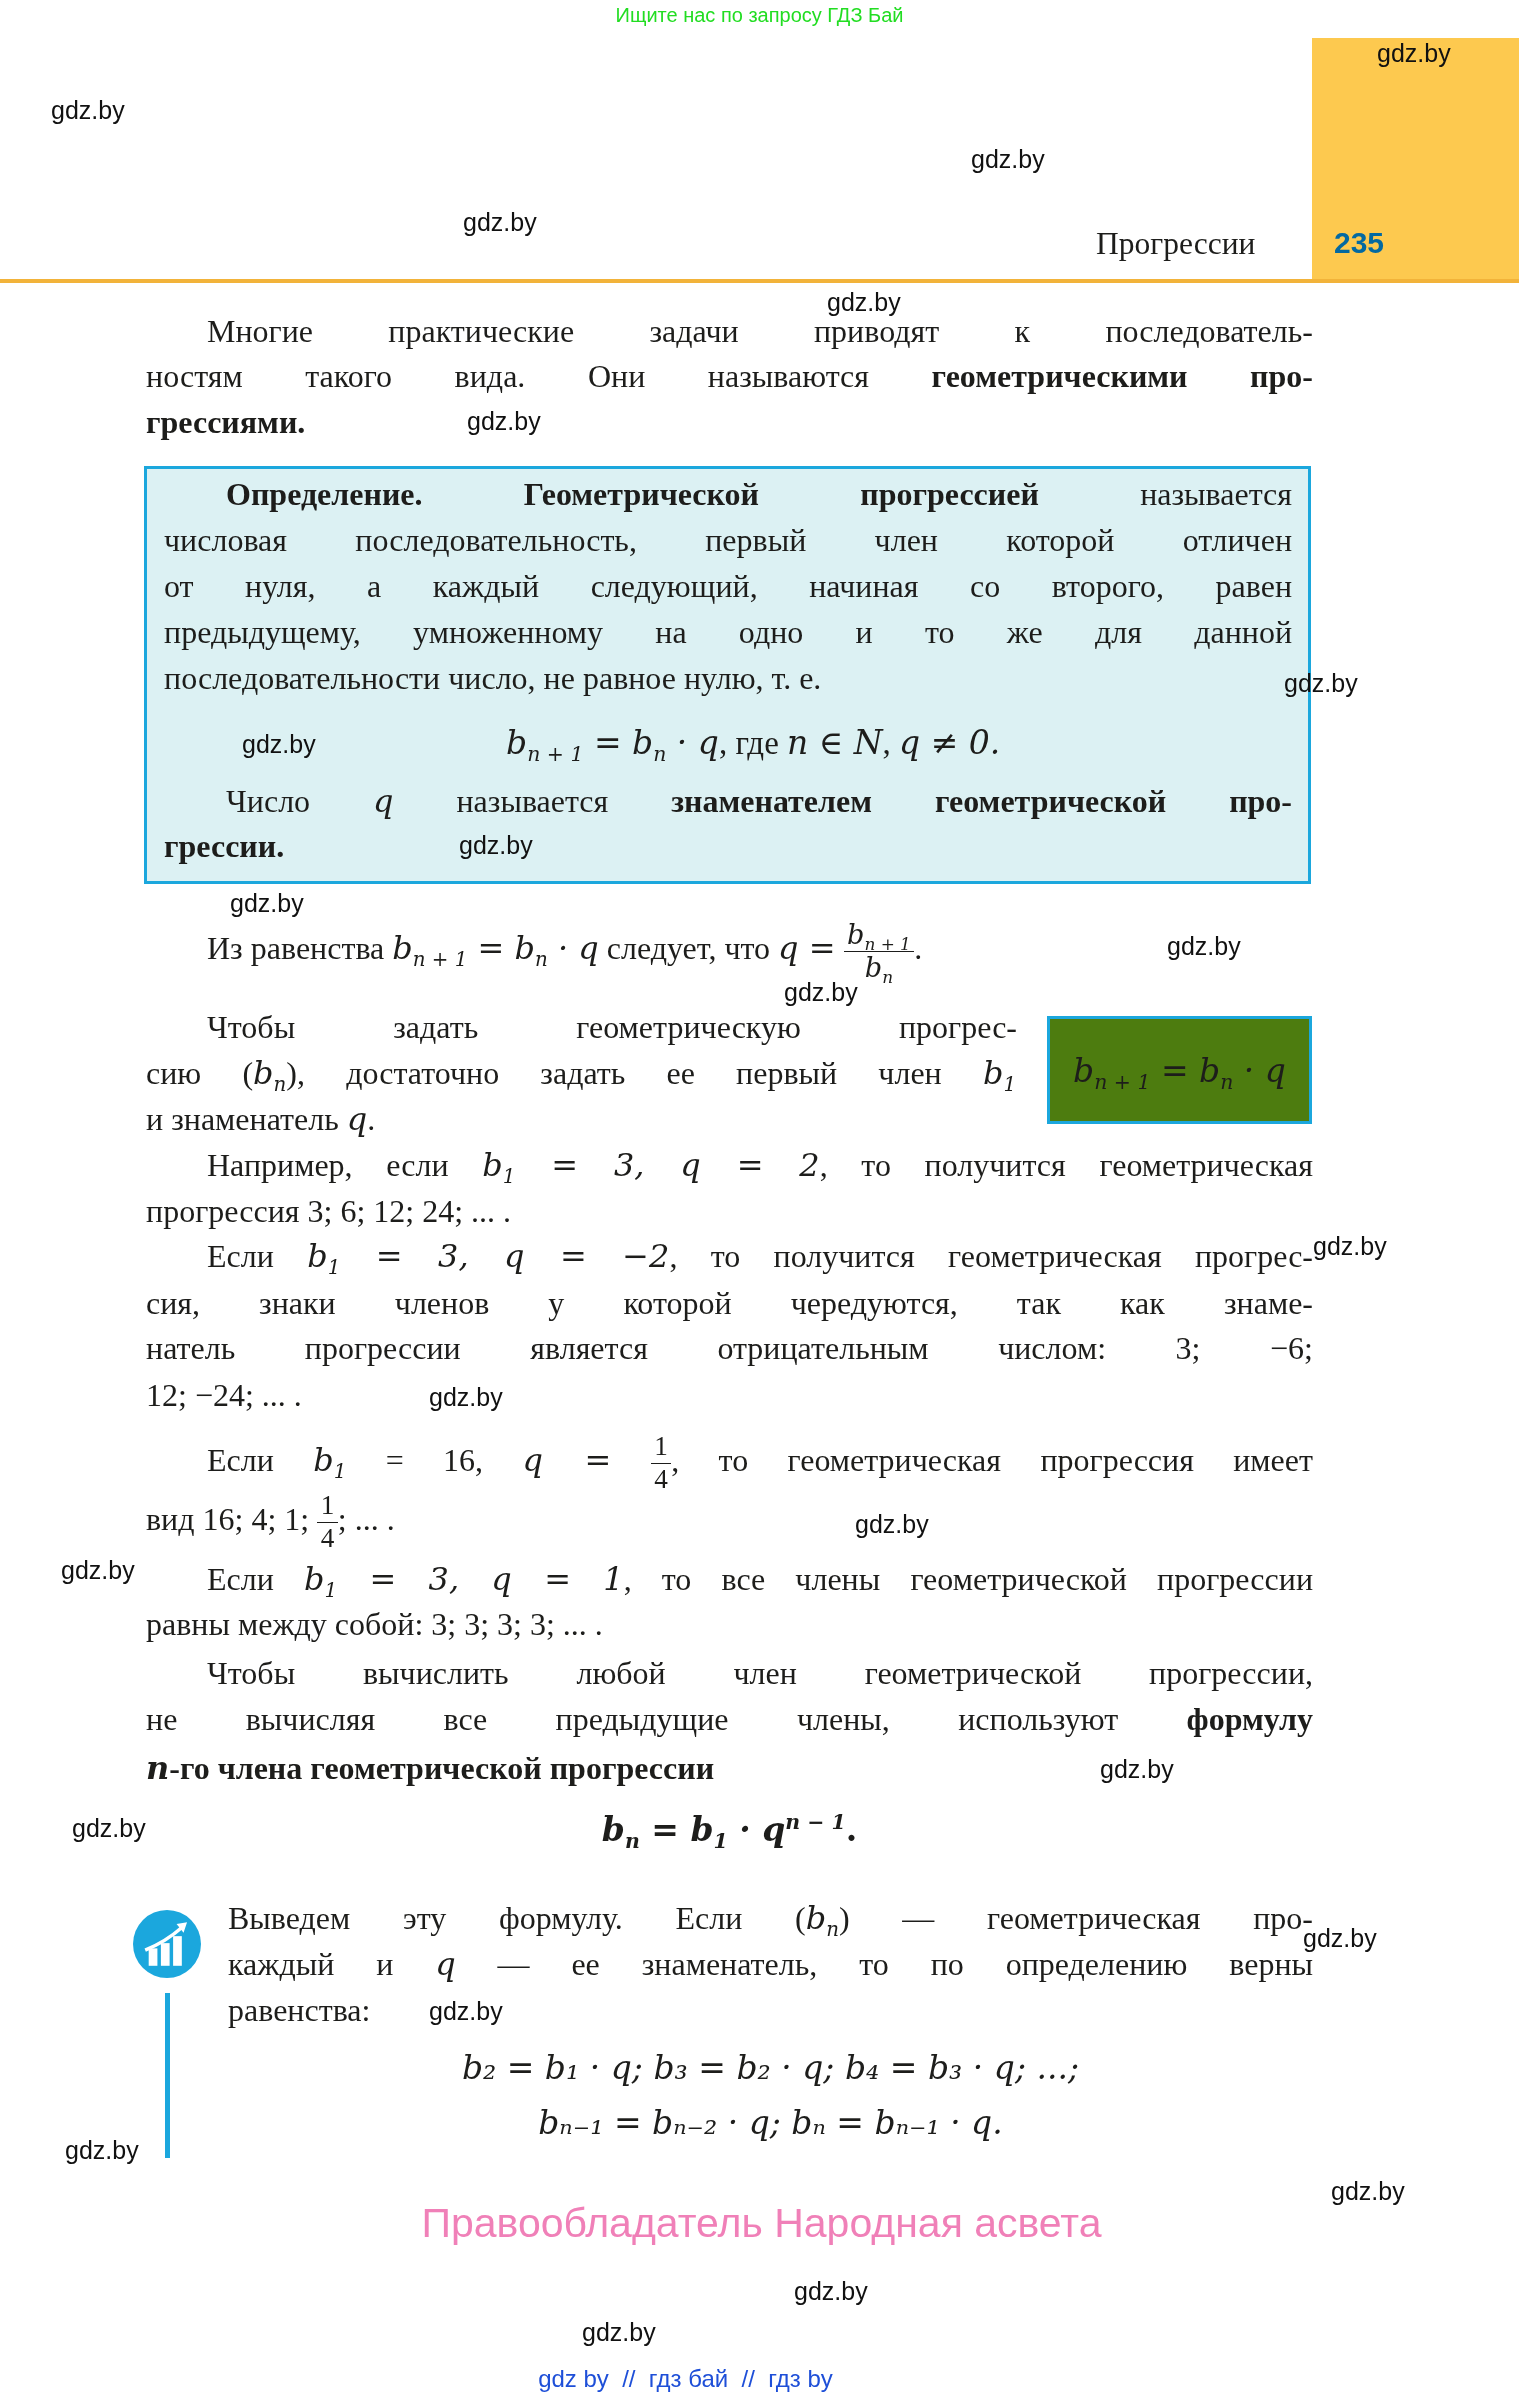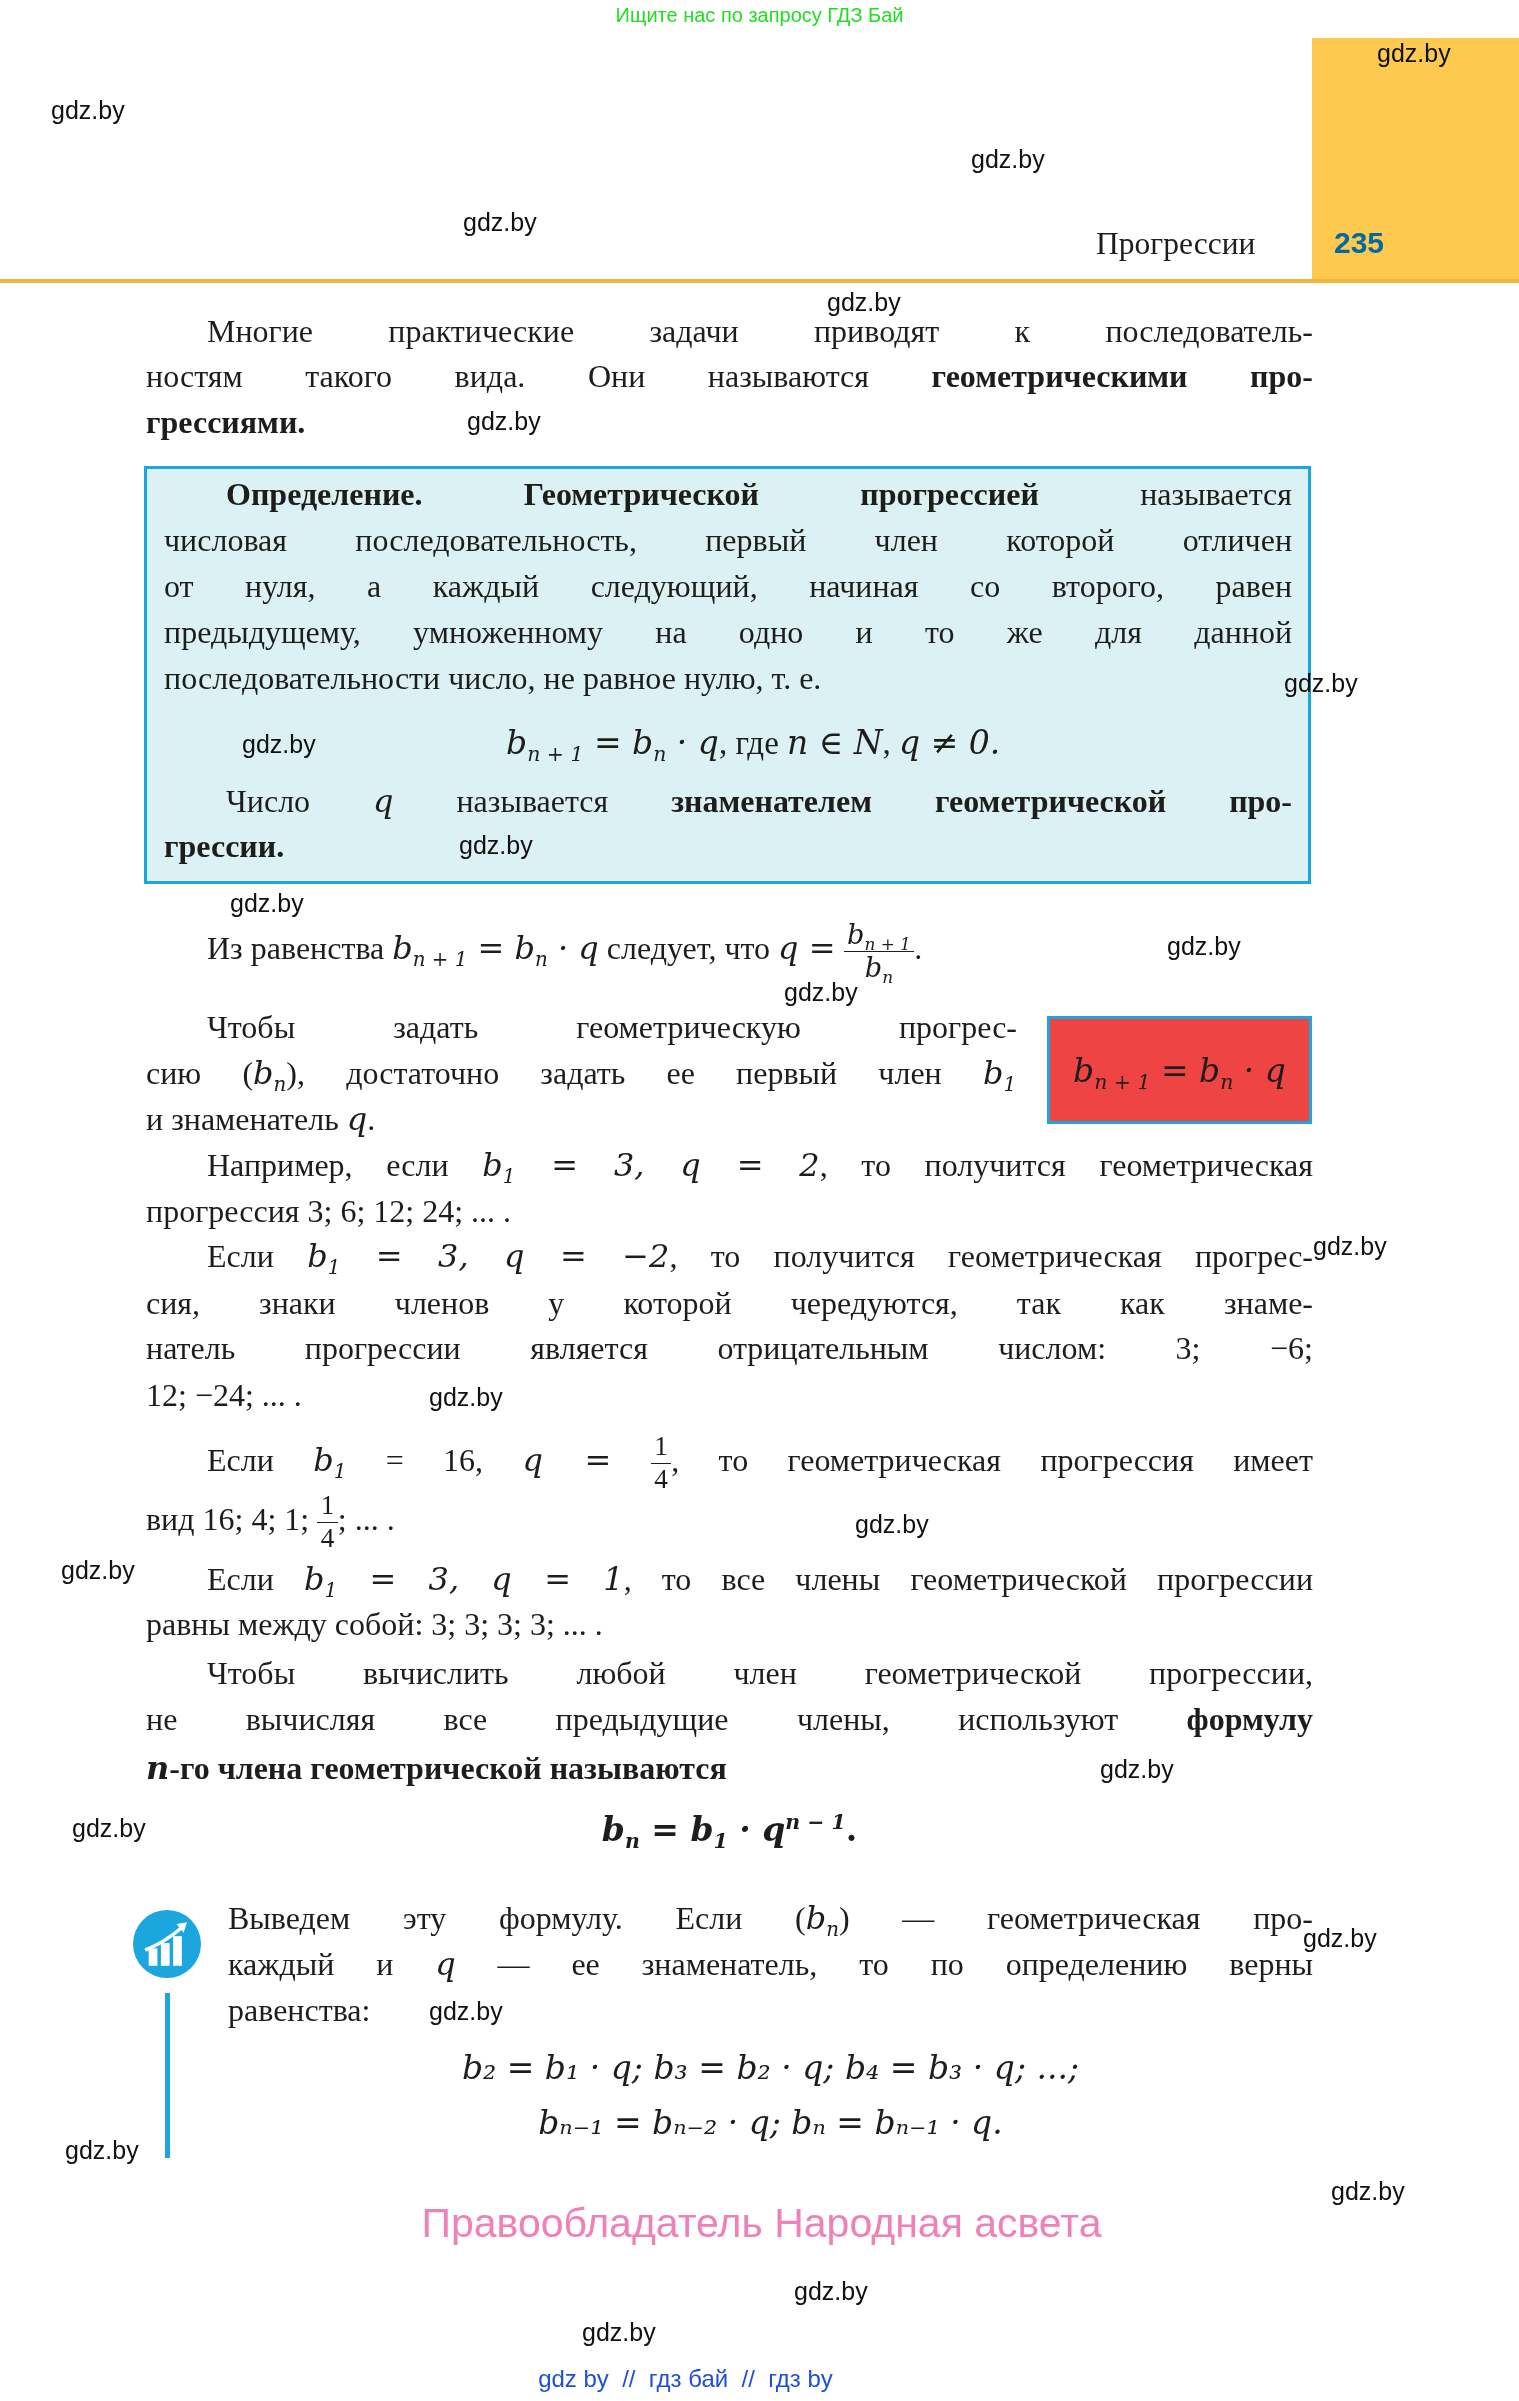--- a/index.html
+++ b/index.html
@@ -22,21 +22,21 @@
   .b { font-weight:bold; }
   .m { font-style:italic; font-family:"DejaVu Serif","Liberation Serif",serif; }
   sub { font-size:0.62em; vertical-align:-0.35em; line-height:0; }
   sup { font-size:0.62em; vertical-align:0.6em; line-height:0; }
   .frac { display:inline-block; vertical-align:middle; text-align:center; line-height:1; font-size:0.85em; }
   .frac span { display:block; padding:0 3.5px; }
   .frac .num { border-bottom:1.8px solid #1d1d1b; padding-bottom:2.6px; }
   .frac .den { padding-top:2.6px; }
 
   .def-box { left:144px; top:466px; width:1161px; height:412px; border:3.5px solid #1ba7dd; background:#dcf1f3; }
-  .rule-box { left:1047px; top:1016px; width:259px; height:102px; border:3.5px solid #1ba7dd; background:#ef4444;
+  .rule-box { left:1047px; top:1016px; width:259px; height:102px; border:3.5px solid #1ba7dd; background:#4d7c0f;
     display:flex; align-items:center; justify-content:center; font-size:33px; }
   .center-formula { left:146px; width:1167px; text-align:center; font-size:33px; white-space:nowrap; }
   .icon-circle { left:133px; top:1910px; width:68px; height:68px; border-radius:50%; background:#1ba7dd; }
   .vline { left:165px; top:1993px; width:5.3px; height:165px; background:#1ba7dd; }
   .rights { left:2px; width:1519px; top:2200px; text-align:center; font-family:"Liberation Sans",sans-serif;
     font-size:41px; color:#f080b8; }
   .footer { left:0; width:1371px; top:2365px; text-align:center; font-family:"Liberation Sans",sans-serif;
     font-size:24px; color:#1e4fd8; white-space:pre; }
 </style>
 </head>
@@ -82,21 +82,21 @@
 <div class="line last" style="top:1376px;font-family:Liberation Serif, serif;">12; −24; ... .</div>
 
 <div class="line ind" style="top:1433px;"><span>Если </span><span class="m">b<sub>1</sub></span> <span>= 16,</span> <span class="m">q =</span> <span class="frac"><span class="num">1</span><span class="den">4</span></span><span>, то геометрическая прогрессия имеет</span></div>
 <div class="line last" style="top:1492px;"><span>вид 16; 4; 1; </span><span class="frac"><span class="num">1</span><span class="den">4</span></span><span>; ... .</span></div>
 
 <div class="line ind" style="top:1560px;"><span>Если </span><span class="m">b<sub>1</sub> = 3, q = 1</span><span>, то все члены геометрической прогрессии</span></div>
 <div class="line last" style="top:1605px;">равны между собой: 3; 3; 3; 3; ... .</div>
 
 <div class="line ind" style="top:1654px;">Чтобы вычислить любой член геометрической прогрессии,</div>
 <div class="line" style="top:1700px;"><span>не вычисляя все предыдущие члены, используют </span><span class="b">формулу</span></div>
-<div class="line last" style="top:1749px;"><span class="b m">n</span><span class="b">-го члена геометрической называются</span></div>
+<div class="line last" style="top:1749px;"><span class="b m">n</span><span class="b">-го члена геометрической прогрессии</span></div>
 <div class="abs center-formula b" style="top:1810px;"><span class="m">b<sub>n</sub> = b<sub>1</sub> · q<sup>n − 1</sup></span>.</div>
 
 <div class="abs icon-circle">
   <svg width="68" height="68" viewBox="0 0 78 78">
     <rect x="18" y="44" width="10" height="20" fill="#fff"></rect>
     <rect x="32" y="38" width="10" height="26" fill="#fff"></rect>
     <rect x="46" y="30" width="10" height="34" fill="#fff"></rect>
     <path d="M14 46 Q38 36 56 20" stroke="#fff" stroke-width="4" fill="none"></path>
     <polygon points="50,16 62,14 58,26" fill="#fff"></polygon>
   </svg>

